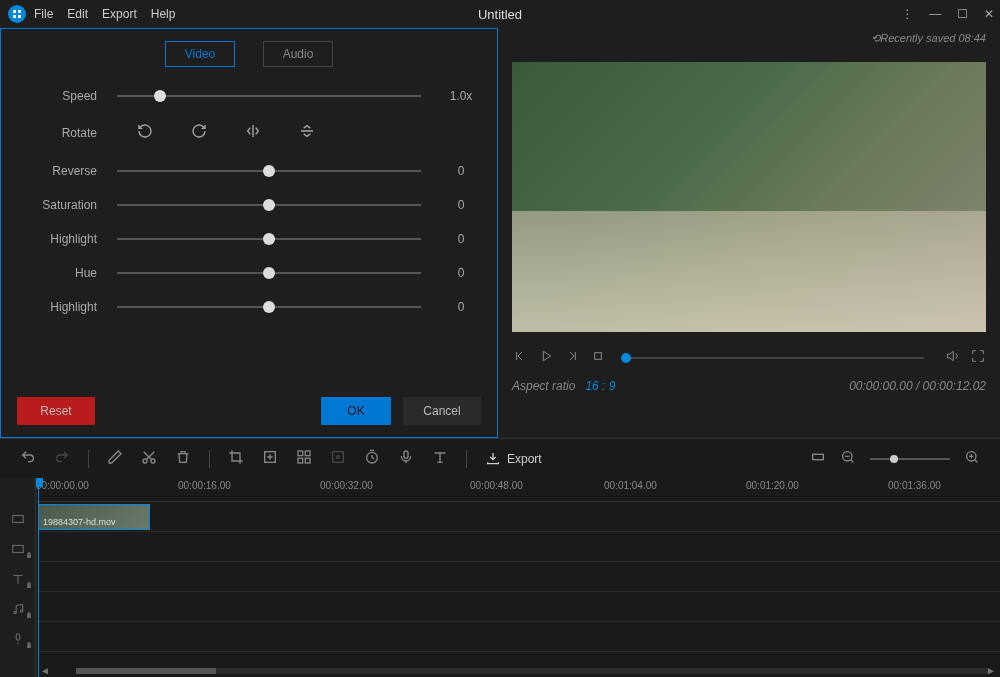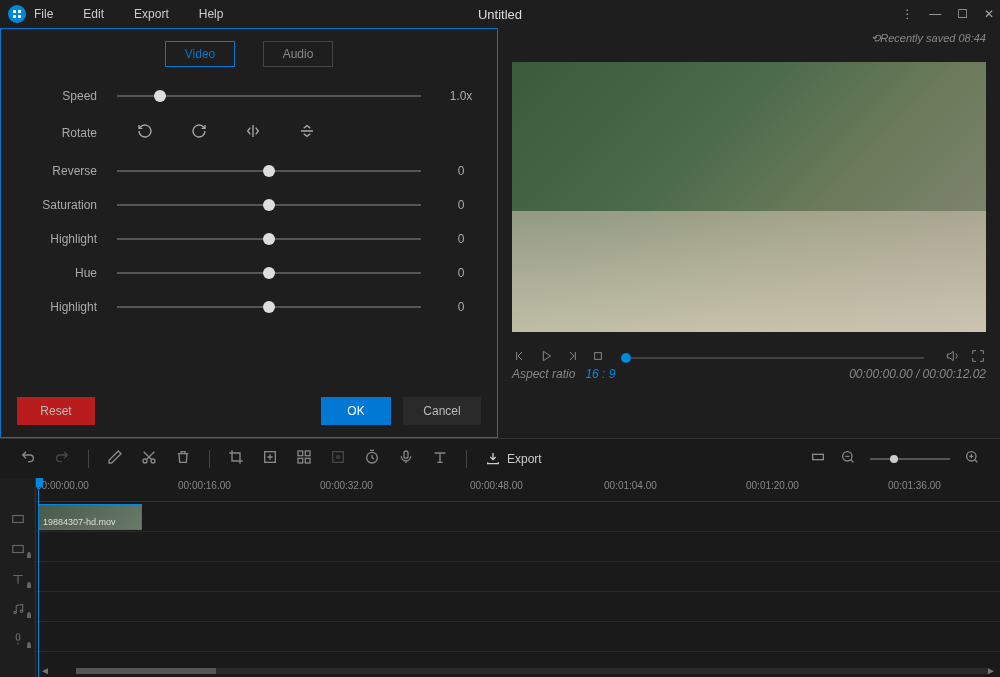--- a/index.html
+++ b/index.html
@@ -1,20 +1,20 @@
 <!DOCTYPE html>
 <html><head>
 <meta charset="utf-8">
 <style>
 *{margin:0;padding:0;box-sizing:border-box;font-family:"Segoe UI",Arial,sans-serif;}
 body{background:#1a1a1a;color:#bbb;width:1000px;height:677px;overflow:hidden;font-size:12px;user-select:none;}
 .titlebar{height:28px;background:#1e1e1e;display:flex;align-items:center;padding:0 8px;position:relative;}
 .logo{width:18px;height:18px;background:#0088dd;border-radius:50%;display:flex;align-items:center;justify-content:center;margin-right:8px;}
 .logo svg{width:10px;height:10px;}
-.menubar{display:flex;gap:30px;}
+.menubar{display:flex;gap:14px;}
 .menubar span{color:#ccc;cursor:pointer;}
 .titlebar-title{position:absolute;left:50%;transform:translateX(-50%);color:#ddd;font-size:13px;}
 .win-controls{position:absolute;right:6px;display:flex;gap:16px;color:#aaa;align-items:center;}
 .win-controls span{cursor:pointer;}
 
 .workspace{display:flex;height:410px;}
 .panel-left{width:498px;border:1px solid #0078d4;padding:12px 16px;background:#1e1e1e;display:flex;flex-direction:column;}
 .tabs{display:flex;justify-content:center;margin-bottom:22px;}
 .tab{width:70px;height:26px;display:flex;align-items:center;justify-content:center;border:1px solid #444;cursor:pointer;}
 .tab.active{border:1px solid #0078d4;color:#0078d4;}
@@ -32,33 +32,33 @@
 .checkbox{width:12px;height:12px;border:1px solid #888;display:inline-block;}
 
 .rotate-row{display:flex;align-items:center;margin-bottom:22px;}
 .rotate-icons{display:flex;gap:38px;margin-left:20px;}
 .icon-btn{color:#aaa;cursor:pointer;}
 .icon-btn svg{width:16px;height:16px;}
 
 .panel-buttons{display:flex;gap:12px;margin-top:auto;}
 .btn{height:28px;display:flex;align-items:center;justify-content:center;cursor:pointer;font-size:12px;}
 .btn-reset{width:78px;background:#b91c1c;color:#bbb;}
-.btn-ok{width:70px;background:#0078d4;color:#ffffff;margin-left:auto;}
+.btn-ok{width:70px;background:#0078d4;color:#0f172a;margin-left:auto;}
 .btn-cancel{width:78px;background:#2a2a2a;color:#bbb;}
 
 .panel-right{flex:1;background:#1e1e1e;padding:8px 14px 6px;position:relative;font-style:italic;}
 .saved-status{position:absolute;top:4px;right:14px;color:#888;font-size:11px;}
 .preview{margin-top:26px;width:100%;height:270px;background:linear-gradient(135deg,#3a5a3a 0%,#4a6a4a 35%,#6a7a5a 60%,#8a8a7a 100%);position:relative;overflow:hidden;}
 .preview::before{content:"";position:absolute;bottom:0;left:0;right:0;height:45%;background:linear-gradient(180deg,rgba(200,190,170,0.6),rgba(220,210,190,0.8));}
 .player-controls{display:flex;align-items:center;gap:10px;margin-top:16px;}
 .pctl{color:#888;cursor:pointer;}
 .pctl svg{width:16px;height:16px;}
 .player-track{flex:1;height:2px;background:#444;position:relative;margin:0 10px;}
 .player-dot{position:absolute;left:0;top:50%;transform:translate(-50%,-50%);width:10px;height:10px;border-radius:50%;background:#0088dd;}
-.player-info{display:flex;align-items:center;justify-content:space-between;margin-top:0;color:#888;}
+.player-info{display:flex;align-items:center;justify-content:space-between;margin-top:12px;color:#888;}
 .aspect-val{color:#0088dd;}
 
 .toolbar{height:40px;border-top:1px solid #333;display:flex;align-items:center;padding:0 20px;gap:18px;}
 .toolbar .divider{width:1px;height:18px;background:#444;}
 .tool{color:#888;cursor:pointer;}
 .tool svg{width:16px;height:16px;}
 .export-btn{display:flex;align-items:center;gap:6px;color:#ccc;}
 .zoom-ctrl{margin-left:auto;display:flex;align-items:center;gap:14px;}
 .zoom-slider{width:80px;height:2px;background:#555;position:relative;}
 .zoom-thumb{position:absolute;left:30%;top:50%;transform:translate(-50%,-50%);width:8px;height:8px;border-radius:50%;background:#ccc;}
@@ -68,21 +68,21 @@
 .track-icon{height:30px;display:flex;align-items:center;justify-content:center;color:#666;position:relative;}
 .track-icon svg{width:14px;height:14px;}
 .track-icon .lock{position:absolute;right:2px;bottom:2px;}
 .track-icon .lock svg{width:8px;height:8px;}
 .timeline-right{flex:1;position:relative;overflow:hidden;}
 .ruler{height:24px;display:flex;position:relative;border-bottom:1px solid #333;}
 .ruler-mark{position:absolute;top:2px;color:#888;font-size:10px;}
 .playhead{position:absolute;top:0;bottom:0;left:40px;width:1px;background:#0088dd;z-index:10;}
 .playhead::before{content:"";position:absolute;top:0;left:-4px;width:9px;height:9px;background:#0088dd;}
 .track{height:30px;border-bottom:1px solid #2a2a2a;position:relative;}
-.clip{position:absolute;left:2px;top:2px;height:26px;width:104px;border:1px solid #0088dd;background:linear-gradient(135deg,#4a5a4a,#6a7a6a);display:flex;align-items:flex-end;padding:2px 4px;color:#ddd;font-size:9px;overflow:hidden;}
+.clip{position:absolute;left:2px;top:2px;height:26px;width:112px;border:1px solid #0088dd;background:linear-gradient(135deg,#4a5a4a,#6a7a6a);display:flex;align-items:flex-end;padding:2px 4px;color:#ddd;font-size:9px;overflow:hidden;}
 .scrollbar{position:absolute;bottom:4px;left:40px;right:10px;height:6px;background:#2a2a2a;}
 .scrollbar-thumb{position:absolute;left:0;width:140px;height:100%;background:#555;}
 .corner-arrows{position:absolute;bottom:2px;display:flex;justify-content:space-between;width:100%;padding:0 4px;color:#777;font-size:10px;}
 </style>
 </head>
 <body>
 
 <div class="titlebar">
   <div class="logo">
     <svg viewBox="0 0 10 10">

